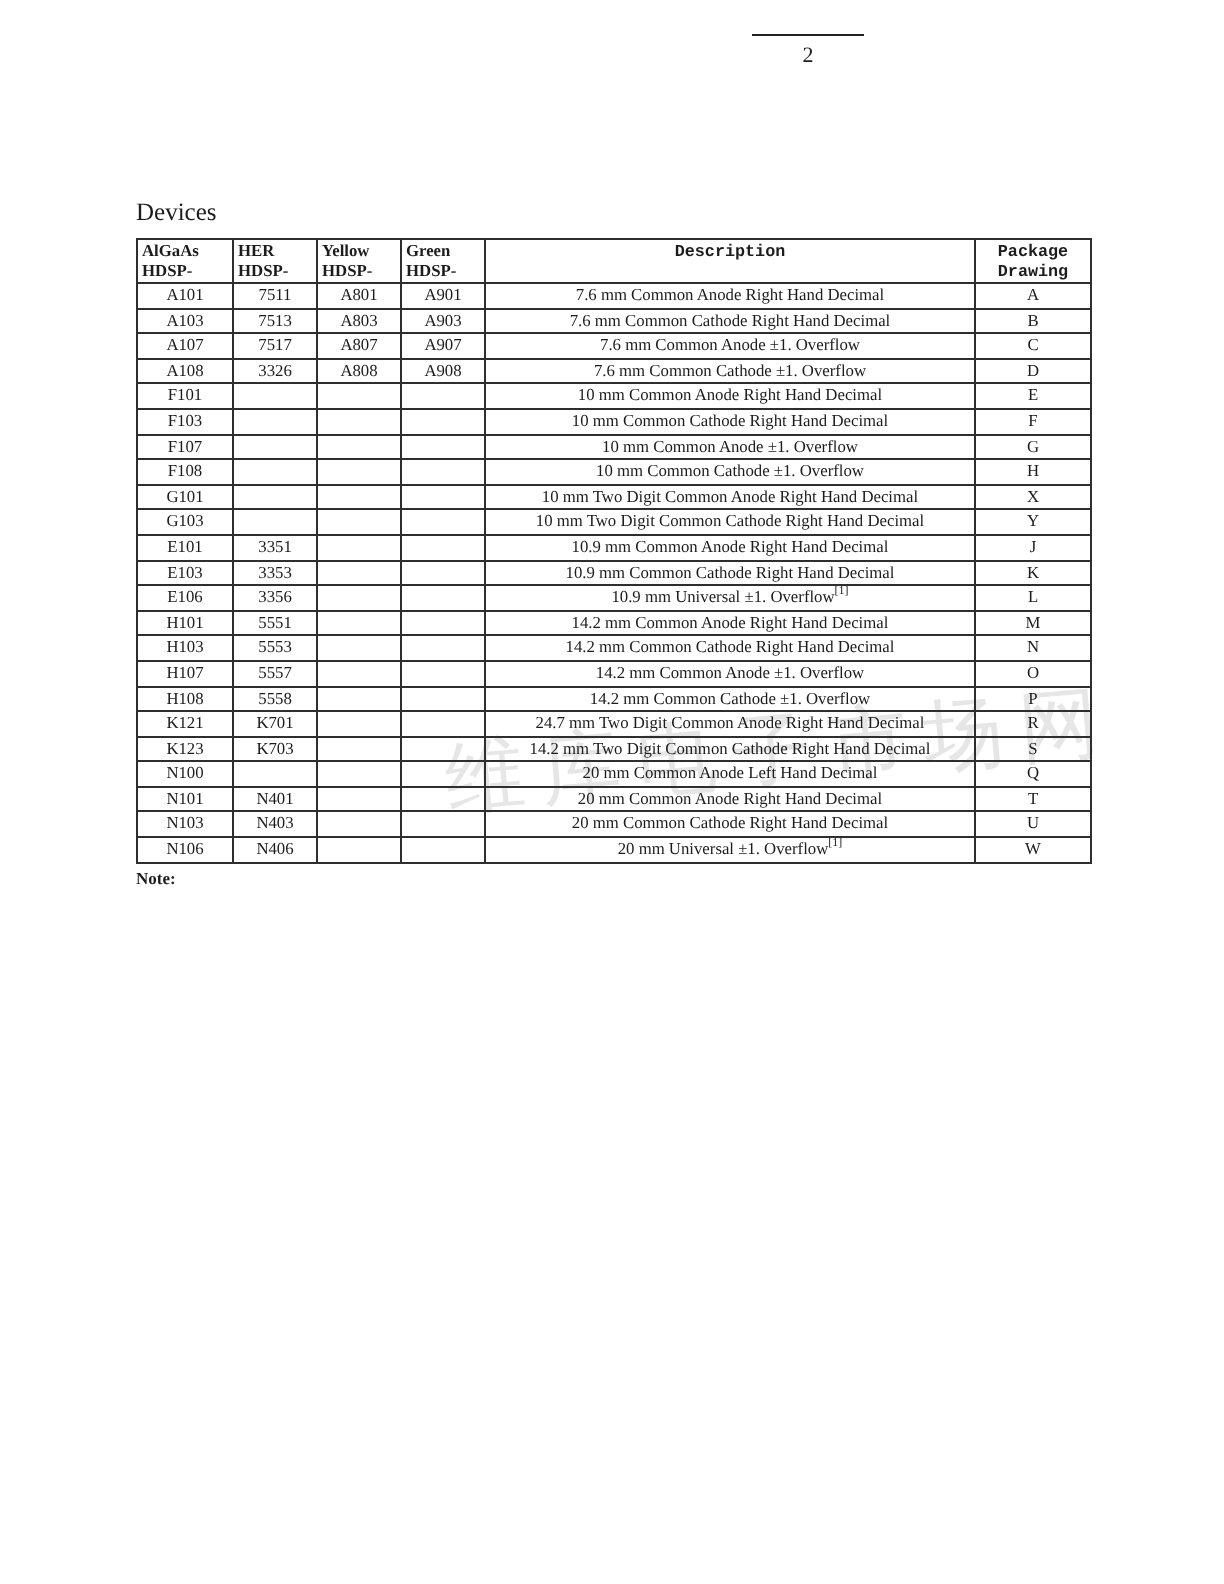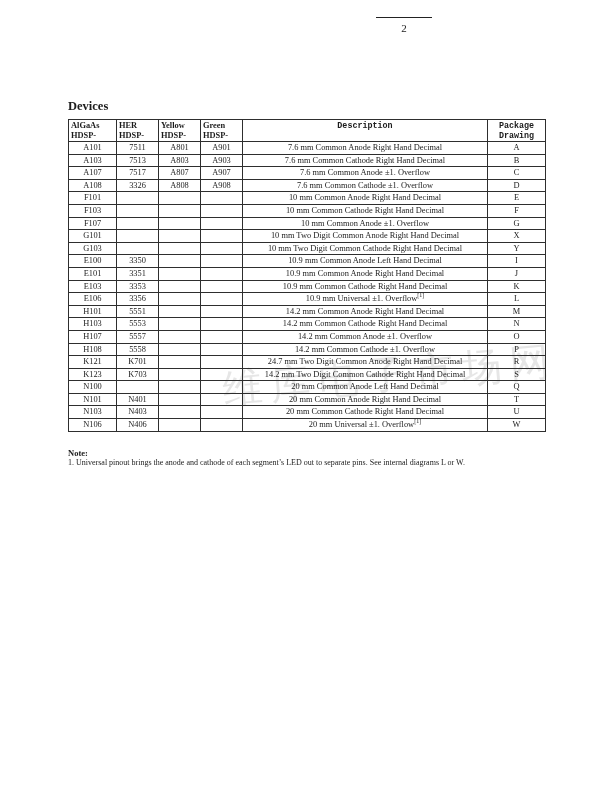--- a/index.html
+++ b/index.html
@@ -26,21 +26,21 @@
     width: 56px;
     text-align: center;
     font-size: 11px;
   }
   .section-title {
     position: absolute;
     left: 68px;
     top: 99px;
     margin: 0;
     font-size: 12.5px;
-    font-weight: bold;
+    font-weight: normal;
   }
   table.devices {
     position: absolute;
     left: 68px;
     top: 119px;
     width: 477px;
     border-collapse: collapse;
     table-layout: fixed;
   }
   table.devices th, table.devices td {
@@ -68,21 +68,21 @@
   col.c0 { width: 48px; }
   col.c1 { width: 42px; }
   col.c2 { width: 42px; }
   col.c3 { width: 42px; }
   col.c4 { width: 245px; }
   col.c5 { width: 58px; }
   td sup { font-size: 6px; line-height: 0; }
   .note {
     position: absolute;
     left: 68px;
-    top: 448px;
+    top: 434px;
     width: 414px;
     font-size: 8px;
     line-height: 10px;
   }
   .note-label {
     font-weight: bold;
     font-size: 8.5px;
     display: block;
   }
   .watermark {
@@ -187,44 +187,44 @@
         </tr>
         <tr>
           <td>F107</td>
           <td></td>
           <td></td>
           <td></td>
           <td>10 mm Common Anode ±1. Overflow</td>
           <td>G</td>
         </tr>
         <tr>
+          <td>F108</td>
+          <td></td>
+          <td></td>
+          <td></td>
+          <td>10 mm Common Cathode ±1. Overflow</td>
+          <td>H</td>
+        </tr>
+        <tr>
           <td>G101</td>
           <td></td>
           <td></td>
           <td></td>
           <td>10 mm Two Digit Common Anode Right Hand Decimal</td>
           <td>X</td>
         </tr>
         <tr>
           <td>G103</td>
           <td></td>
           <td></td>
           <td></td>
           <td>10 mm Two Digit Common Cathode Right Hand Decimal</td>
           <td>Y</td>
         </tr>
         <tr>
-          <td>E100</td>
-          <td>3350</td>
-          <td></td>
-          <td></td>
-          <td>10.9 mm Common Anode Left Hand Decimal</td>
-          <td>I</td>
-        </tr>
-        <tr>
           <td>E101</td>
           <td>3351</td>
           <td></td>
           <td></td>
           <td>10.9 mm Common Anode Right Hand Decimal</td>
           <td>J</td>
         </tr>
         <tr>
           <td>E103</td>
           <td>3353</td>
@@ -319,16 +319,15 @@
           <td></td>
           <td></td>
           <td>20 mm Universal ±1. Overflow<sup>[1]</sup></td>
           <td>W</td>
         </tr>
       </tbody>
   </table>
 
   <div class="note">
     <span class="note-label">Note:</span>
-    <span>1. Universal pinout brings the anode and cathode of each segment’s LED out to separate pins. See internal diagrams L or W.</span>
   </div>
 
 </div>
 
 </body></html>

